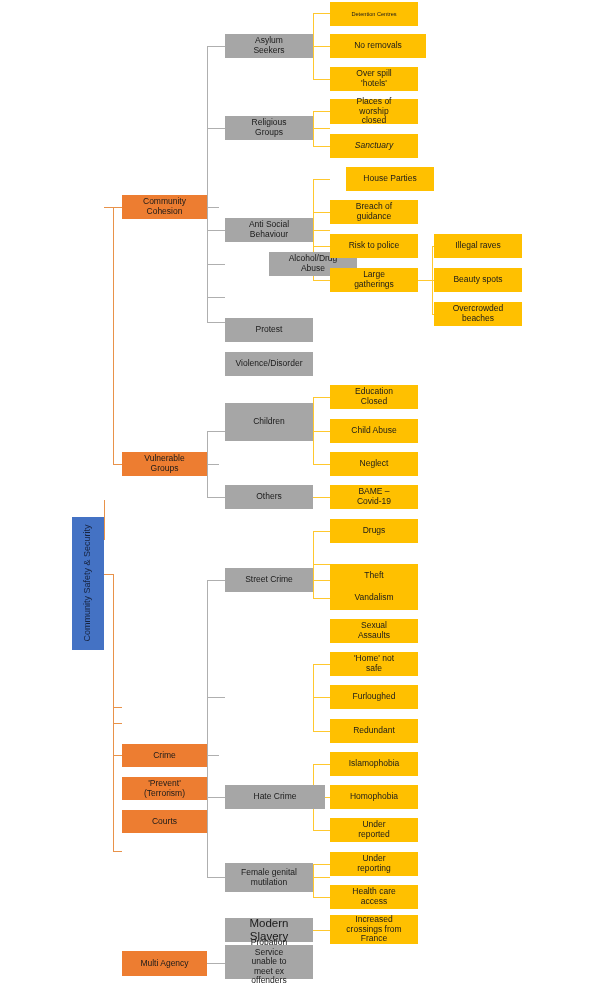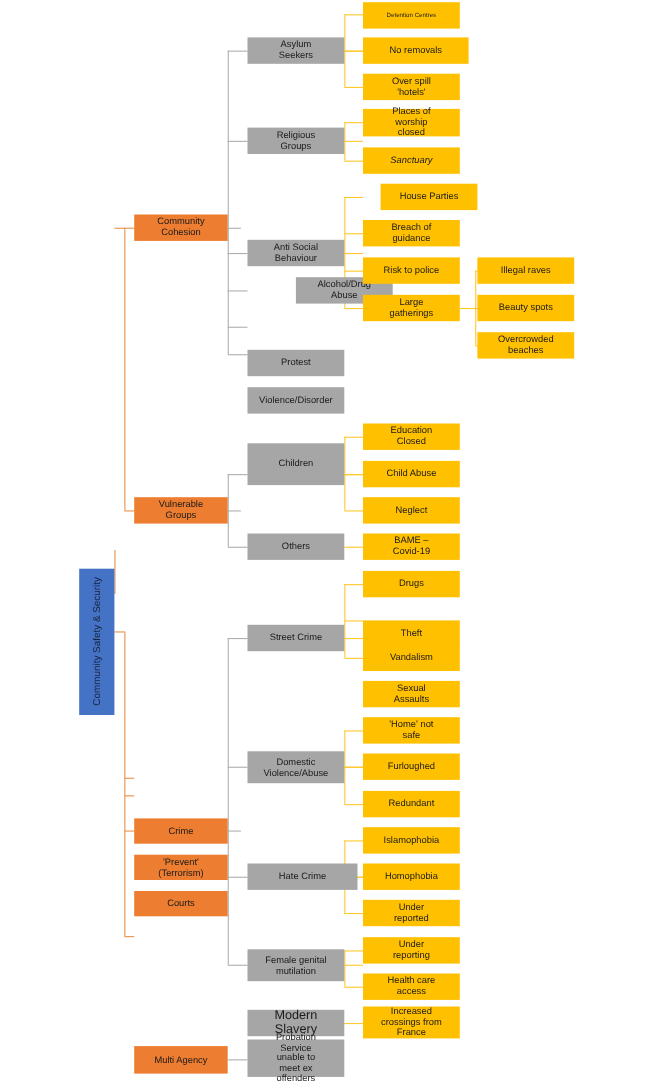--- a/index.html
+++ b/index.html
@@ -139,21 +139,20 @@
   <div class="node lvl3" style="left:225px;top:116px;width:88px;height:24px;">Religious Groups</div>
   <div class="node lvl3" style="left:225px;top:218px;width:88px;height:24px;">Anti Social Behaviour</div>
   <div class="node lvl3" style="left:225px;top:252px;width:88px;height:24px;margin-left:44px;">Alcohol/Drug Abuse</div>
   <div class="node lvl3" style="left:225px;top:318px;width:88px;height:24px;">Protest</div>
   <div class="node lvl3" style="left:225px;top:352px;width:88px;height:24px;">Violence/Disorder</div>
 
   <div class="node lvl3" style="left:225px;top:403px;width:88px;height:38px;">Children</div>
   <div class="node lvl3" style="left:225px;top:485px;width:88px;height:24px;">Others</div>
 
   <div class="node lvl3" style="left:225px;top:568px;width:88px;height:24px;">Street Crime</div>
-  <div class="node lvl3" style="left:225px;top:683px;width:88px;height:29px;">Domestic Violence/Abuse</div>
   <div class="node lvl3" style="left:225px;top:785px;width:100px;height:24px;">Hate Crime</div>
   <div class="node lvl3" style="left:225px;top:863px;width:88px;height:29px;">Female genital mutilation</div>
   <div class="node lvl3 big" style="left:225px;top:918px;width:88px;height:24px;">Modern Slavery</div>
   <div class="node lvl3" style="left:225px;top:945px;width:88px;height:34px;">Probation Service unable to meet ex offenders</div>
 
   <div class="node lvl4 tiny" style="left:330px;top:2px;width:88px;height:24px;">Detention Centres</div>
   <div class="node lvl4" style="left:330px;top:34px;width:96px;height:24px;">No removals</div>
   <div class="node lvl4" style="left:330px;top:67px;width:88px;height:24px;">Over spill 'hotels'</div>
 
   <div class="node lvl4" style="left:330px;top:99px;width:88px;height:25px;">Places of worship closed</div>

